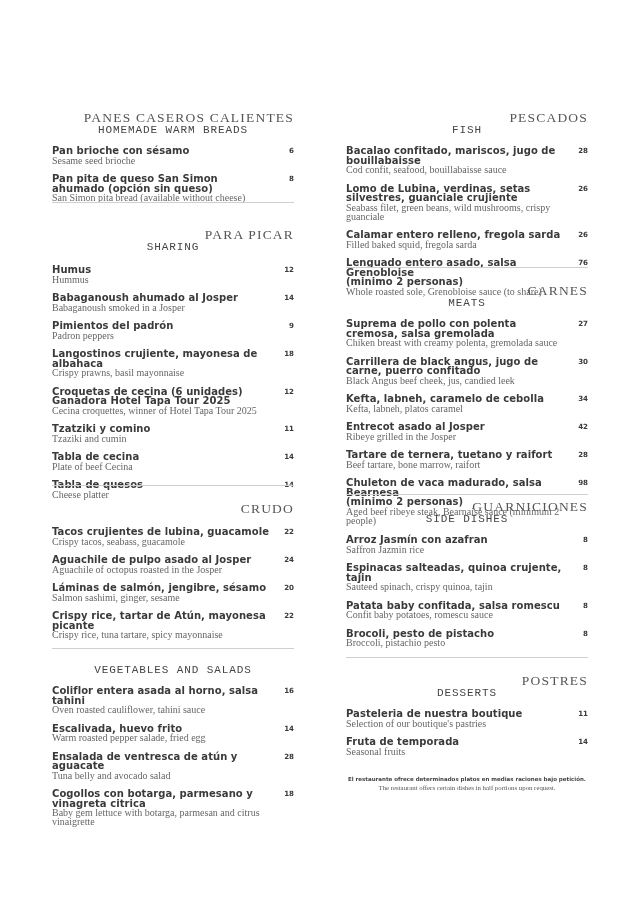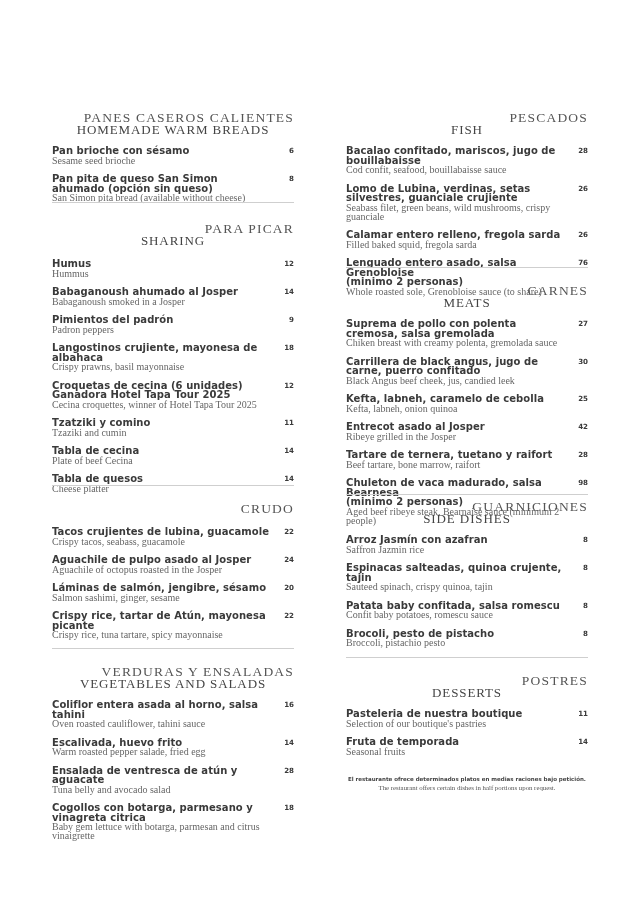--- a/index.html
+++ b/index.html
@@ -8,22 +8,22 @@
   .col { position: absolute; top: 0; width: 242px; }
   .col-left { left: 52px; }
   .col-right { left: 346px; }
   .section { position: absolute; left: 0; width: 242px; }
   .sec-title {
     font-family: "Liberation Serif", serif;
     font-size: 13.5px; letter-spacing: 1.2px; color: #555;
     text-align: right; line-height: 14px; font-weight: normal;
   }
   .sec-sub {
-    font-family: Liberation Serif, serif;
-    font-size: 13px; letter-spacing: 0.9px; color: #444;
+    font-family: Liberation Mono, monospace;
+    font-size: 11px; letter-spacing: 0.9px; color: #444;
     text-align: center; line-height: 10px; margin-top: 0px;
   }
   .items { margin-top: 12px; }
   .item { position: relative; margin-bottom: 9.5px; padding-right: 24px; }
   .item-name {
     font-family: "DejaVu Sans", sans-serif;
     font-size: 10px; font-weight: bold; color: #3a3a3a; line-height: 9.5px;
     letter-spacing: 0.05px;
   }
   .item-desc {
@@ -56,21 +56,21 @@
       </div>
       <div class="item">
         <div class="item-name">Pan pita de queso San Simon ahumado (opción sin queso)</div>
         <div class="item-desc">San Simon pita bread (available without cheese)</div>
         <div class="item-price">8</div>
       </div>
     </div>
   </div>
   <div class="divider" style="top:202px;"></div>
 
-  <div class="section" style="top:222px;">
+  <div class="section" style="top:228px;">
     <div class="sec-title">PARA PICAR</div>
     <div class="sec-sub">SHARING</div>
     <div class="items" style="margin-top:13px;">
       <div class="item">
         <div class="item-name">Humus</div>
         <div class="item-desc">Hummus</div>
         <div class="item-price">12</div>
       </div>
       <div class="item">
         <div class="item-name">Babaganoush ahumado al Josper</div>
@@ -133,21 +133,20 @@
       <div class="item">
         <div class="item-name">Crispy rice, tartar de Atún, mayonesa picante</div>
         <div class="item-desc">Crispy rice, tuna tartare, spicy mayonnaise</div>
         <div class="item-price">22</div>
       </div>
     </div>
   </div>
   <div class="divider" style="top:648px;"></div>
 
   <div class="section" style="top:665px;">
-    <div class="sec-title">VERDURAS Y ENSALADAS</div>
     <div class="sec-sub">VEGETABLES AND SALADS</div>
     <div class="items" style="margin-top:11px;">
       <div class="item">
         <div class="item-name">Coliflor entera asada al horno, salsa tahini</div>
         <div class="item-desc">Oven roasted cauliflower, tahini sauce</div>
         <div class="item-price">16</div>
       </div>
       <div class="item">
         <div class="item-name">Escalivada, huevo frito</div>
         <div class="item-desc">Warm roasted pepper salade, fried egg</div>
@@ -207,22 +206,22 @@
         <div class="item-desc">Chiken breast with creamy polenta, gremolada sauce</div>
         <div class="item-price">27</div>
       </div>
       <div class="item">
         <div class="item-name">Carrillera de black angus, jugo de carne, puerro confitado</div>
         <div class="item-desc">Black Angus beef cheek, jus, candied leek</div>
         <div class="item-price">30</div>
       </div>
       <div class="item">
         <div class="item-name">Kefta, labneh, caramelo de cebolla</div>
-        <div class="item-desc">Kefta, labneh, onion quinoa</div>
-        <div class="item-price">25</div>
+        <div class="item-desc">Kefta, labneh, platos caramel</div>
+        <div class="item-price">34</div>
       </div>
       <div class="item">
         <div class="item-name">Entrecot asado al Josper</div>
         <div class="item-desc">Ribeye grilled in the Josper</div>
         <div class="item-price">42</div>
       </div>
       <div class="item">
         <div class="item-name">Tartare de ternera, tuetano y raifort</div>
         <div class="item-desc">Beef tartare, bone marrow, raifort</div>
         <div class="item-price">28</div>

